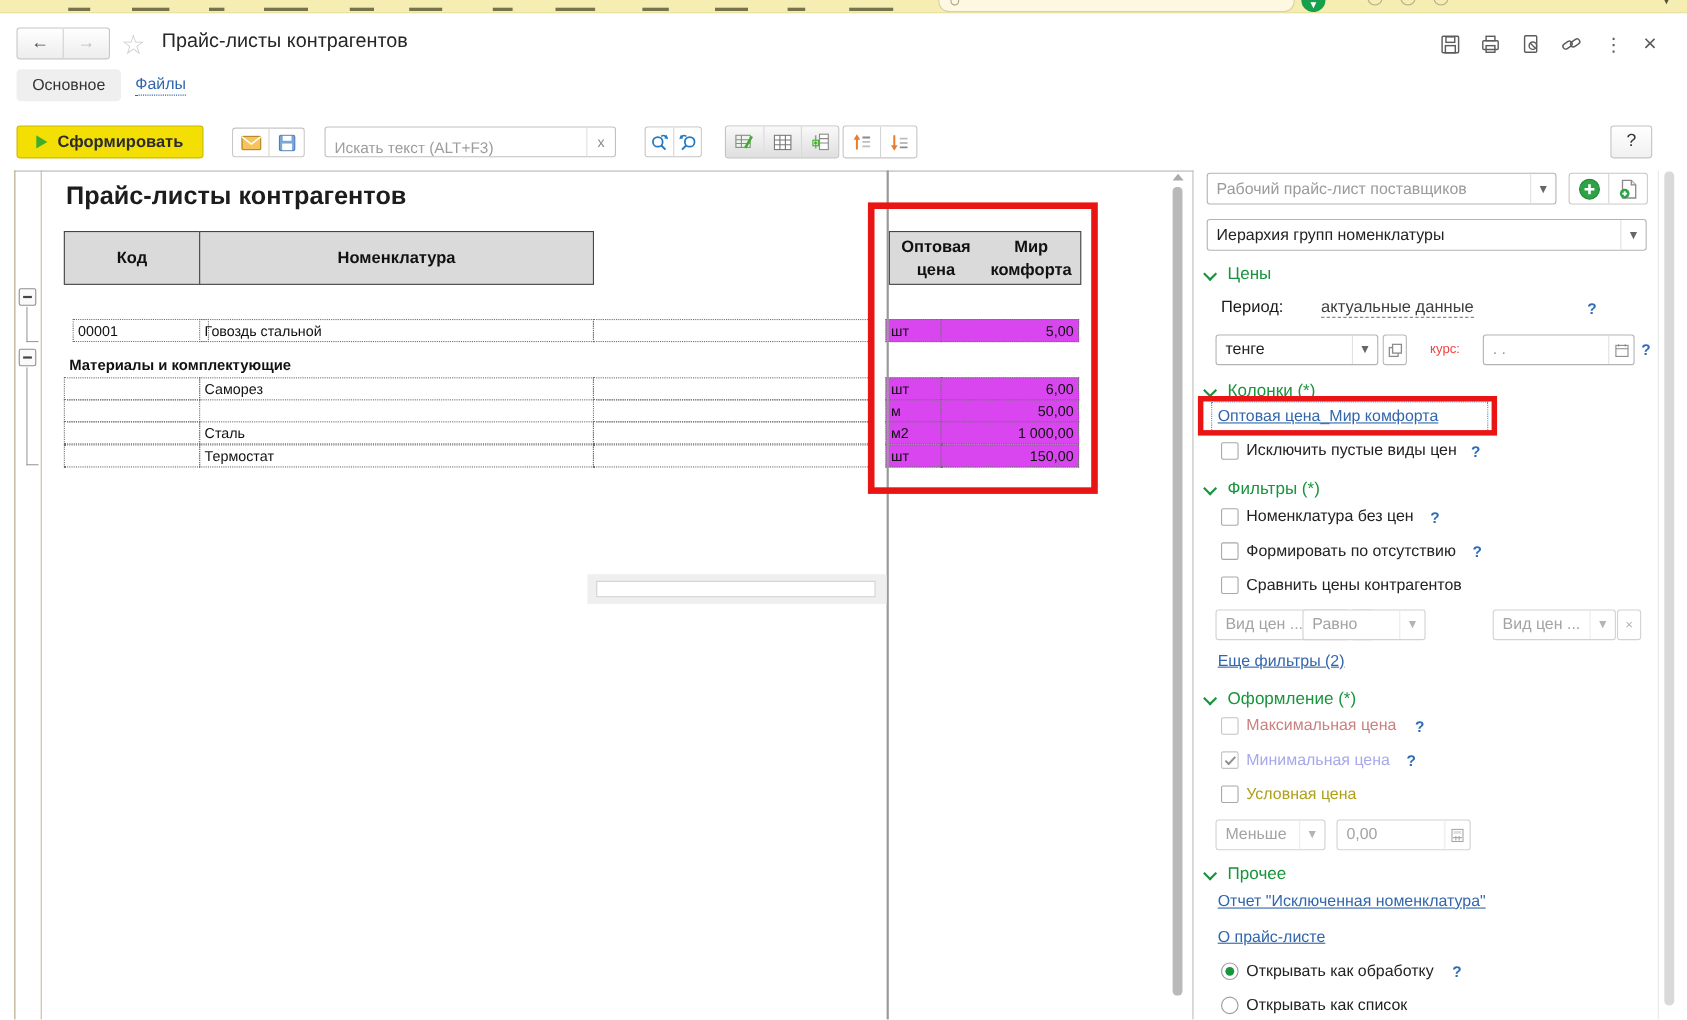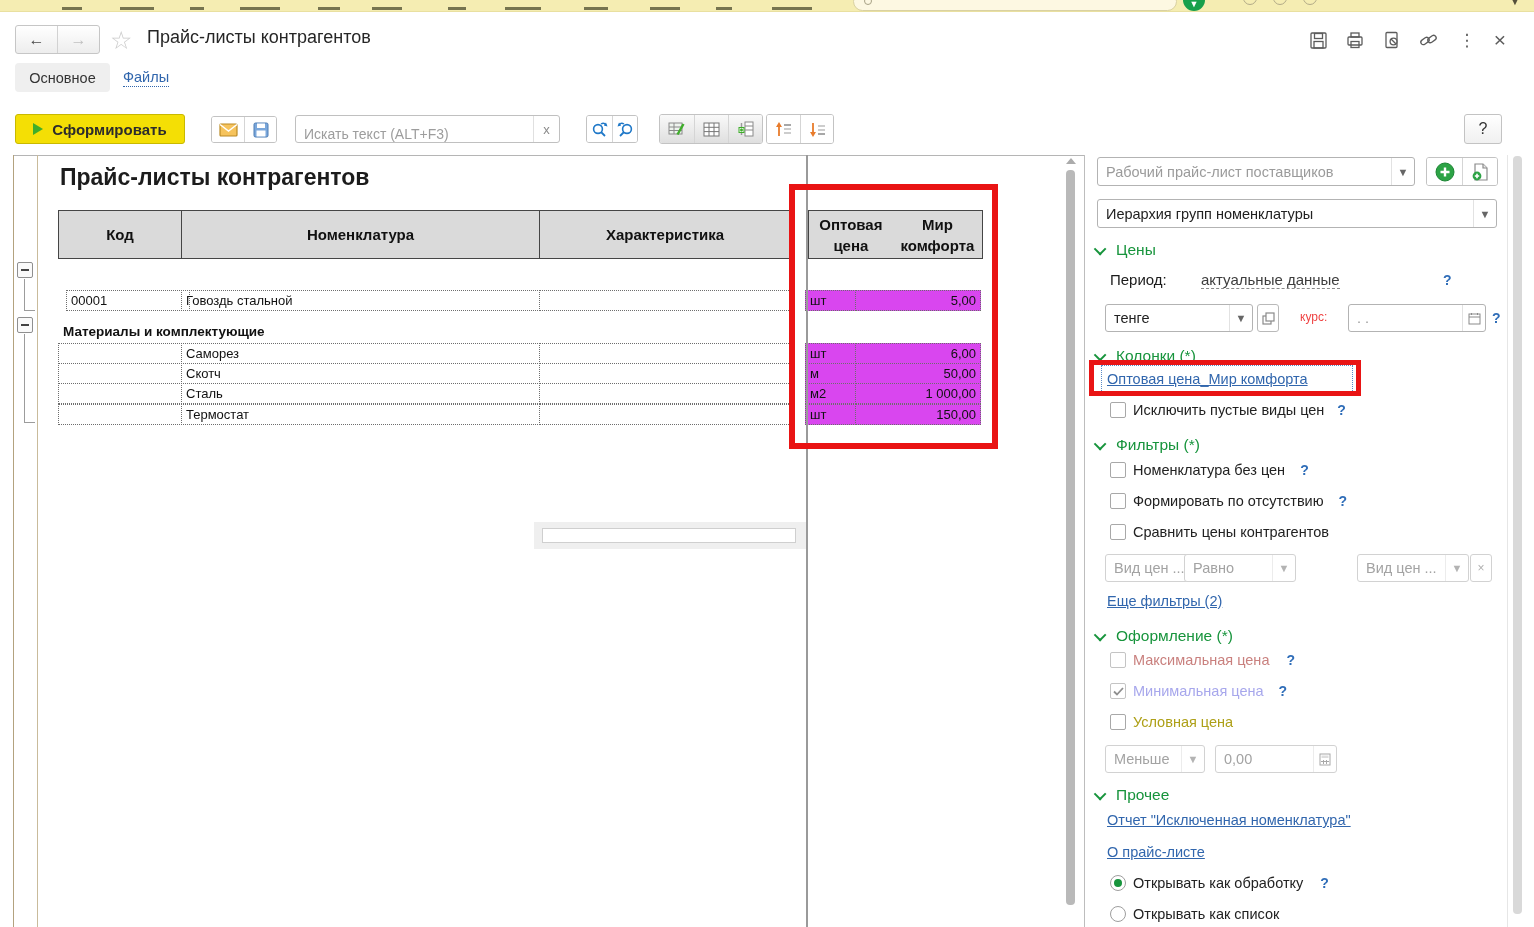--- a/index.html
+++ b/index.html
@@ -269,42 +269,40 @@
   <div class="abs grp-btn" style="left:17px;top:317px">
       <i></i>
     </div>
   <div class="abs tree-v" style="left:24px;top:334px;height:89px"></div>
   <div class="abs tree-h" style="left:24px;top:422px;width:11px"></div>
 
   <div class="abs rep-title">Прайс-листы контрагентов</div>
 
   <div class="abs hcell" style="left:58px;width:124px">Код</div>
   <div class="abs hcell" style="left:181px;width:359px">Номенклатура</div>
-  <div class="abs hcell" style="left:539px;width:252px">Характеристика</div>
   <div class="abs hcell" style="left:808px;width:175px;">
     <span>Оптовая цена</span>
       <span>Мир комфорта</span>
   </div>
 
   <div class="abs cell" style="left:66px;top:290px;width:124px">00001</div>
   <div class="abs cell" style="left:181px;top:290px;width:359px">Говоздь стальной</div>
   <div class="abs cell" style="left:539px;top:290px;width:252px"></div>
   <div class="abs cell lav" style="left:805px;top:290px;width:51px">шт</div>
   <div class="abs cell lav num" style="left:855px;top:290px;width:126px">5,00</div>
 
   <div class="abs grp-label" style="left:63px;top:324px">Материалы и комплектующие</div>
 
   <div class="abs cell" style="left:58px;top:343px;width:124px"></div>
   <div class="abs cell" style="left:181px;top:343px;width:359px">Саморез</div>
   <div class="abs cell" style="left:539px;top:343px;width:252px"></div>
   <div class="abs cell lav" style="left:805px;top:343px;width:51px">шт</div>
   <div class="abs cell lav num" style="left:855px;top:343px;width:126px">6,00</div>
 
   <div class="abs cell" style="left:58px;top:363px;width:124px"></div>
-  <div class="abs cell" style="left:181px;top:363px;width:359px">Скотч</div>
   <div class="abs cell" style="left:539px;top:363px;width:252px"></div>
   <div class="abs cell lav" style="left:805px;top:363px;width:51px">м</div>
   <div class="abs cell lav num" style="left:855px;top:363px;width:126px">50,00</div>
 
   <div class="abs cell" style="left:58px;top:383px;width:124px"></div>
   <div class="abs cell" style="left:181px;top:383px;width:359px">Сталь</div>
   <div class="abs cell" style="left:539px;top:383px;width:252px"></div>
   <div class="abs cell lav" style="left:805px;top:383px;width:51px">м2</div>
   <div class="abs cell lav num" style="left:855px;top:383px;width:126px">1 000,00</div>
 

